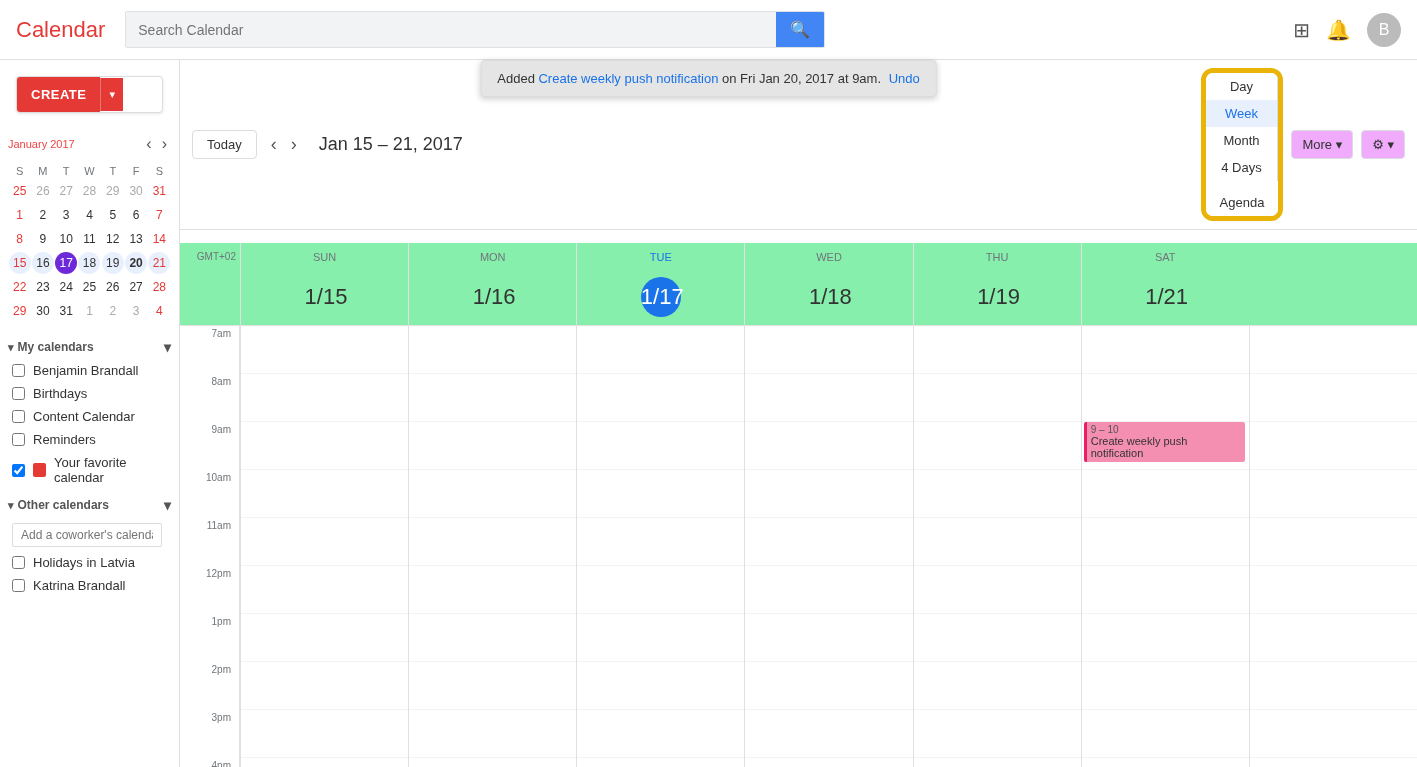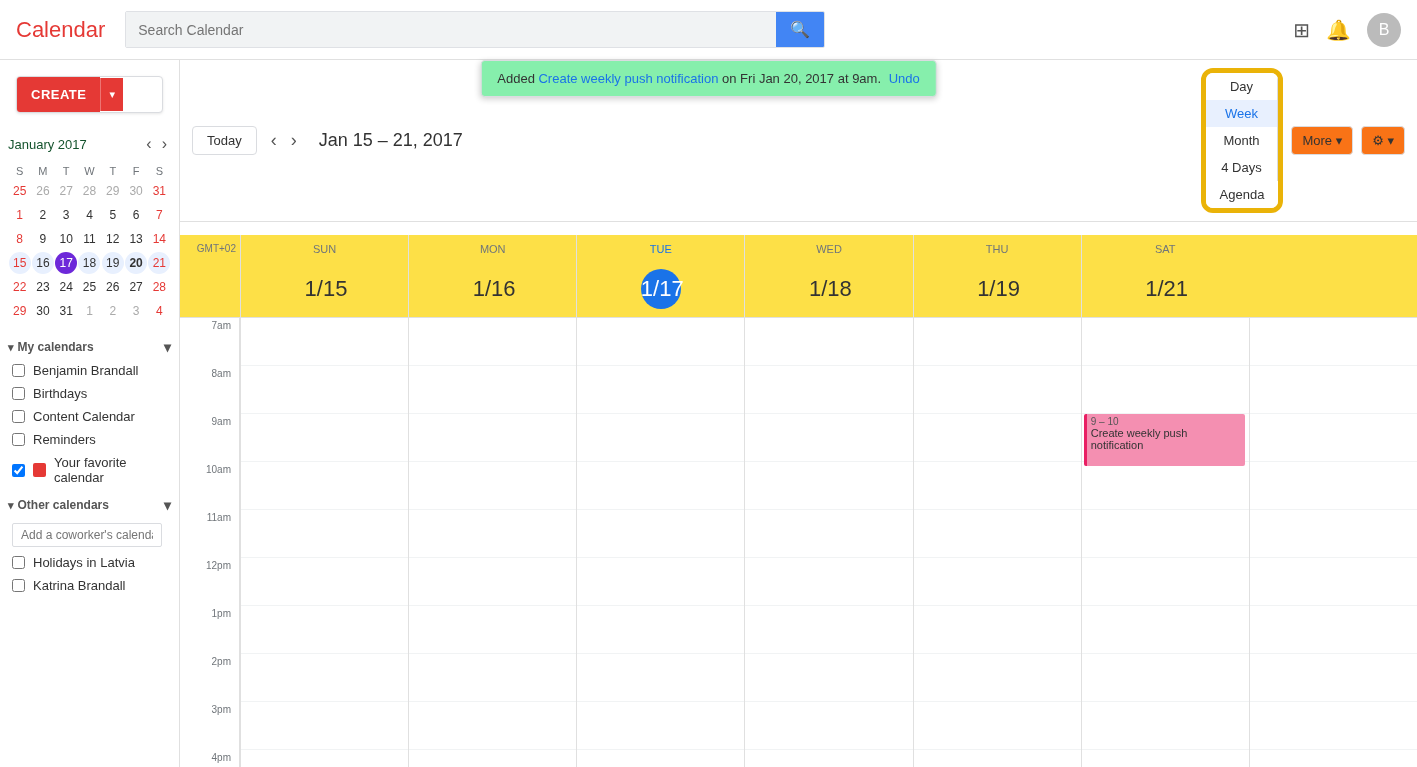--- a/index.html
+++ b/index.html
@@ -69,21 +69,21 @@
       display: flex; align-items: center; justify-content: center;
       color: #fff; font-size: 16px;
     }
 
     
     .notification-banner {
       position: fixed;
       top: 60px;
       left: 50%;
       transform: translateX(-50%);
-      background: #86efac;
+      background: #e5e5e5;
       border: 1px solid #dadce0;
       border-radius: 4px;
       box-shadow: 0 2px 6px rgba(0,0,0,0.2);
       padding: 10px 16px;
       font-size: 13px;
       color: #333;
       z-index: 100;
       white-space: nowrap;
     }
     .notification-banner a {
@@ -144,23 +144,23 @@
     .mini-calendar {
       padding: 0 8px 8px 8px;
     }
     .mini-cal-header {
       display: flex;
       align-items: center;
       justify-content: space-between;
       padding: 4px 0 8px 0;
     }
     .mini-cal-title {
-      font-size: 13px;
+      font-size: 11px;
       font-weight: 500;
-      color: #14532d;
+      color: #ef4444;
       cursor: pointer;
     }
     .mini-cal-nav {
       display: flex;
       gap: 2px;
     }
     .mini-cal-nav button {
       background: none;
       border: none;
       cursor: pointer;
@@ -318,30 +318,30 @@
     }
     .cal-toolbar .view-btns button {
       border: none;
       border-right: 1px solid #dadce0;
       padding: 6px 14px;
       background: #fff;
       cursor: pointer;
       font-size: 13px;
       color: #333;
     }
-    .cal-toolbar .view-btns button:last-child { border-right: none; }
+    .cal-toolbar .view-btns button:last-child { border-right: none; margin-top: 8px; }
     .cal-toolbar .view-btns button.active {
       background: #e8f0fe;
       color: #1a73e8;
     }
     .cal-toolbar .more-btn, .cal-toolbar .settings-btn {
       border: 1px solid #dadce0;
       border-radius: 4px;
       padding: 6px 10px;
-      background: #f97316;
+      background: #f0abfc;
       cursor: pointer;
       font-size: 13px;
       color: #333;
     }
 
     
     .cal-grid-container {
       flex: 1;
       overflow-y: auto;
       overflow-x: hidden;
@@ -352,21 +352,21 @@
       min-height: 100%;
     }
 
     
     .day-header-row {
       display: grid;
       grid-template-columns: 60px repeat(7, 1fr);
       border-bottom: 1px solid #e0e0e0;
       position: sticky;
       top: 0;
-      background: #fde047;
+      background: #86efac;
       z-index: 10;
     }
     .day-header-row .gmt-label {
       font-size: 10px;
       color: #70757a;
       padding: 8px 4px 4px 4px;
       text-align: right;
     }
     .day-header-cell {
       text-align: center;
@@ -773,21 +773,21 @@
               <div class="hour-block"></div>
               <div class="hour-block"></div>
               <div class="hour-block"></div>
               <div class="hour-block"></div>
               <div class="hour-block"></div>
               <div class="hour-block"></div>
               <div class="hour-block"></div>
               <div class="hour-block"></div>
               <div class="hour-block"></div>
               <div class="hour-block"></div>
-              <div class="event-block" style="top: 96px; height: 52px; left: 2px; right: 4px;">
+              <div class="event-block" style="top: 96px; height: 40px; left: 2px; right: 4px;">
                 <div class="event-time">9 – 10</div>
                 <div class="event-title">Create weekly push notification</div>
               </div>
             </div>
             <div class="day-col" style="position: relative;">
               <div class="hour-block"></div>
               <div class="hour-block"></div>
               <div class="hour-block"></div>
               <div class="hour-block"></div>
               <div class="hour-block"></div>

